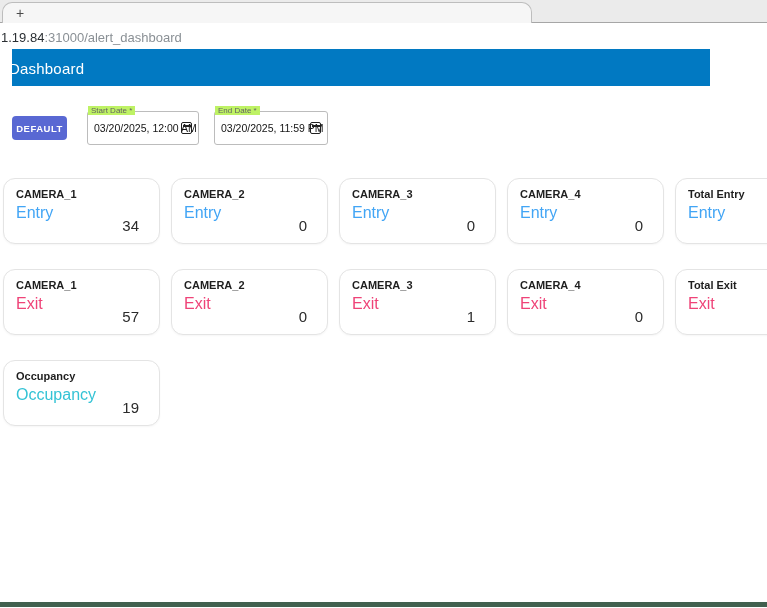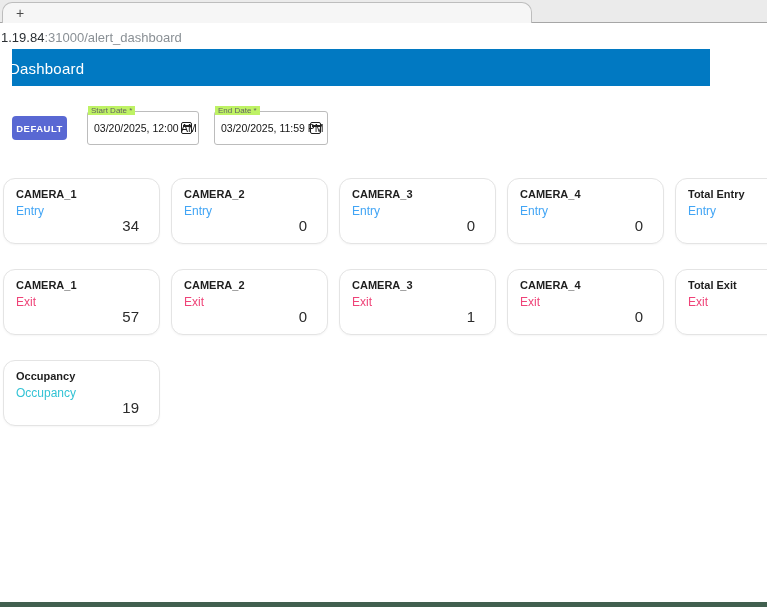--- a/index.html
+++ b/index.html
@@ -85,21 +85,21 @@
     position: absolute; left: 3px; top: 178px;
     display: grid; grid-template-columns: repeat(5, 157px);
     grid-auto-rows: 66px; gap: 25px 11px;
   }
   .card {
     position: relative; background: #ffffff;
     border: 1px solid #e4e4e4; border-radius: 12px;
     padding: 9px 12px; box-shadow: 0 1px 2px rgba(0,0,0,0.04);
   }
   .card .ctitle { font-size: 11px; font-weight: 700; color: #1e1e1e; }
-  .card .cmetric { font-size: 12px; margin-top: 4px; }
+  .card .cmetric { font-size: 16px; margin-top: 4px; }
   .card .cvalue {
     position: absolute; right: 20px; bottom: 9px;
     font-size: 15px; color: #2b2b2b;
   }
 
   
   .bottombar {
     position: absolute; left: 0; top: 602px; width: 767px; height: 5px;
     background: var(--bottom-bar, #41604f);
   }

